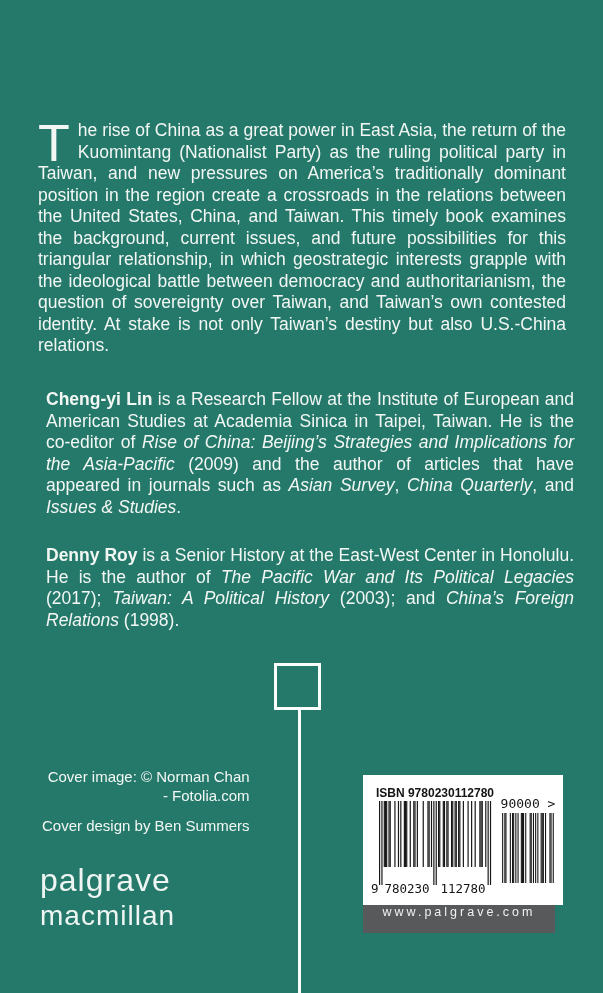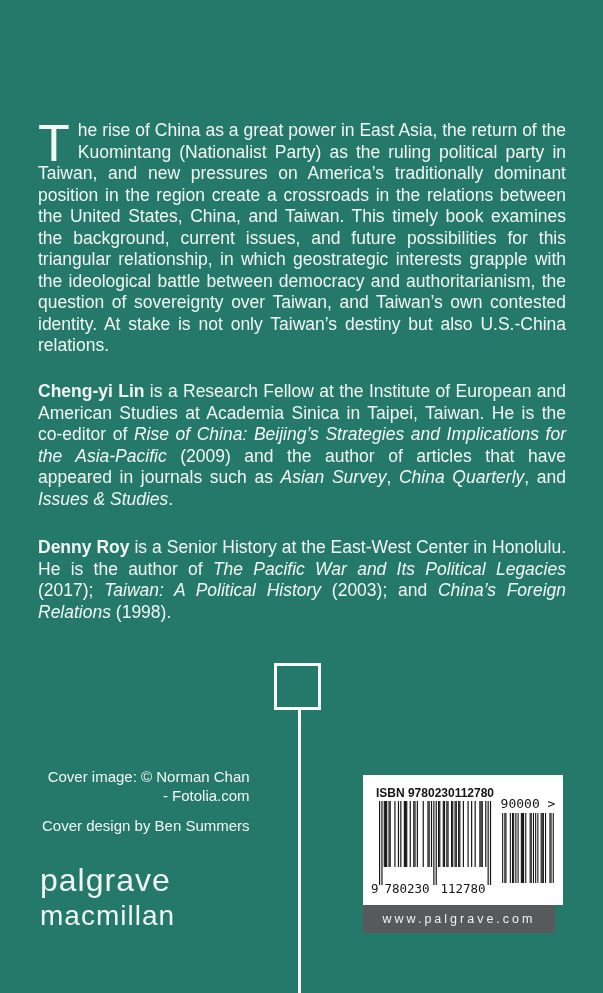--- a/index.html
+++ b/index.html
@@ -13,21 +13,21 @@
   .blurb{
     position:absolute;left:38px;top:120px;width:528px;margin:0;
     font-size:17.5px;line-height:21.5px;text-align:justify;
   }
   .dropcap{
     float:left;font-size:52px;line-height:40px;
     padding:3px 8px 0 0;font-weight:400;
   }
   
   .bio{
-    position:absolute;left:38px;width:528px;margin:0;
+    position:absolute;left:38px;width:528px;margin:8px;
     font-size:17.5px;line-height:21.5px;text-align:justify;
   }
   #bio-0{top:381px}
   #bio-1{top:537px}
   .bio b{font-weight:700}
   .bio i{font-style:italic}
   
   .design-square{
     position:absolute;left:274px;top:663px;width:47px;height:47px;
     border:3px solid #fbfdfc;box-sizing:border-box;background:transparent;
@@ -68,21 +68,21 @@
     font-family:"DejaVu Sans Mono",monospace;
     font-size:12.5px;fill:#141414;
   }
   .bc-addon{
     font-family:"DejaVu Sans Mono",monospace;
     font-size:13px;fill:#141414;
   }
   
   .web-bar{
     position:absolute;left:363px;top:905px;width:192px;height:28px;
-    background:#58595b;display:flex;align-items:center;justify-content:center;
+    background:#58595b;display:flex;align-items:flex-start;justify-content:center;
   }
   .web-bar span{
     font-size:12.5px;letter-spacing:3px;color:#f1f1f1;white-space:nowrap;
   }
 </style>
 </head>
 <body>
 
 <div class="cover">
 

